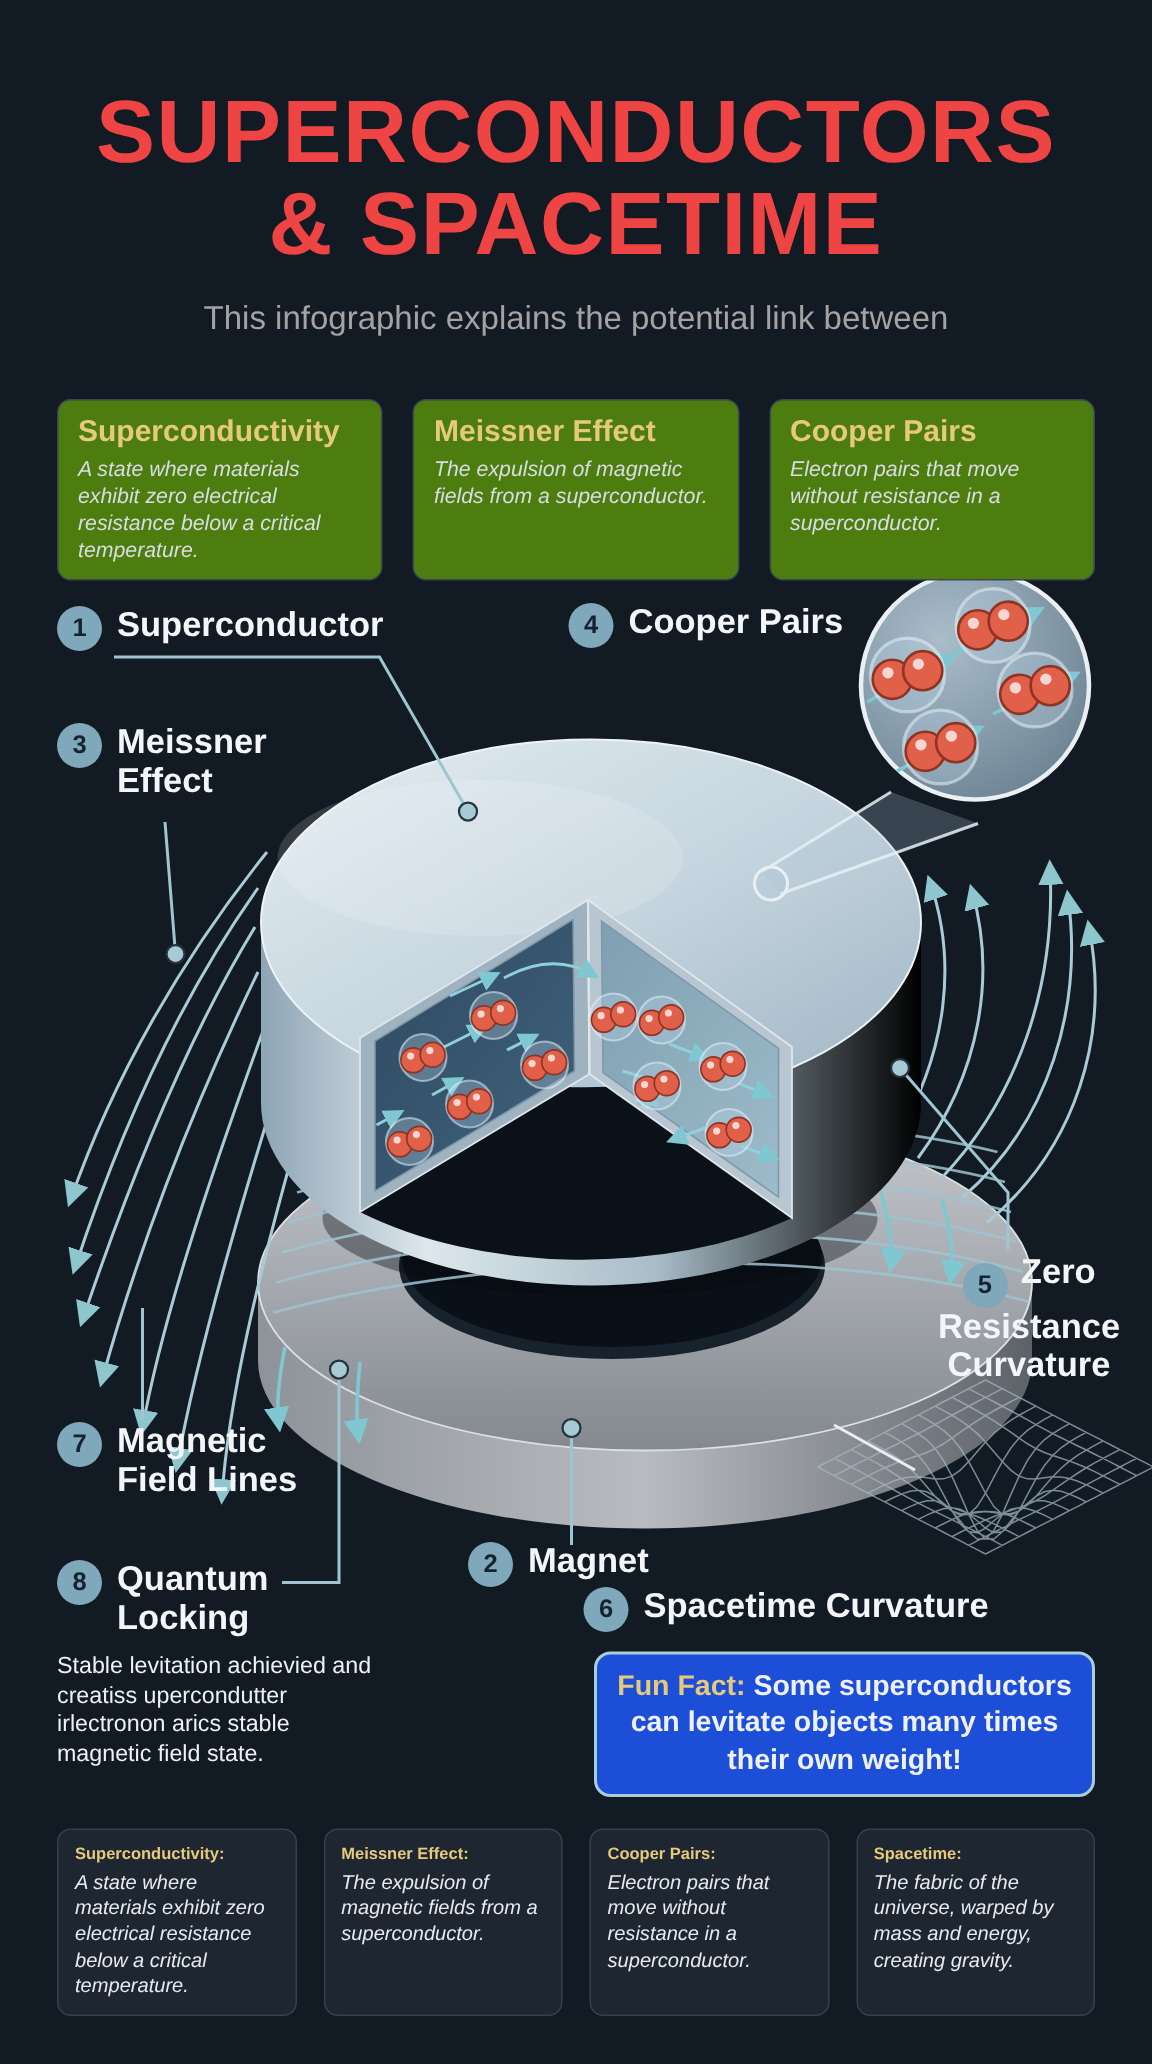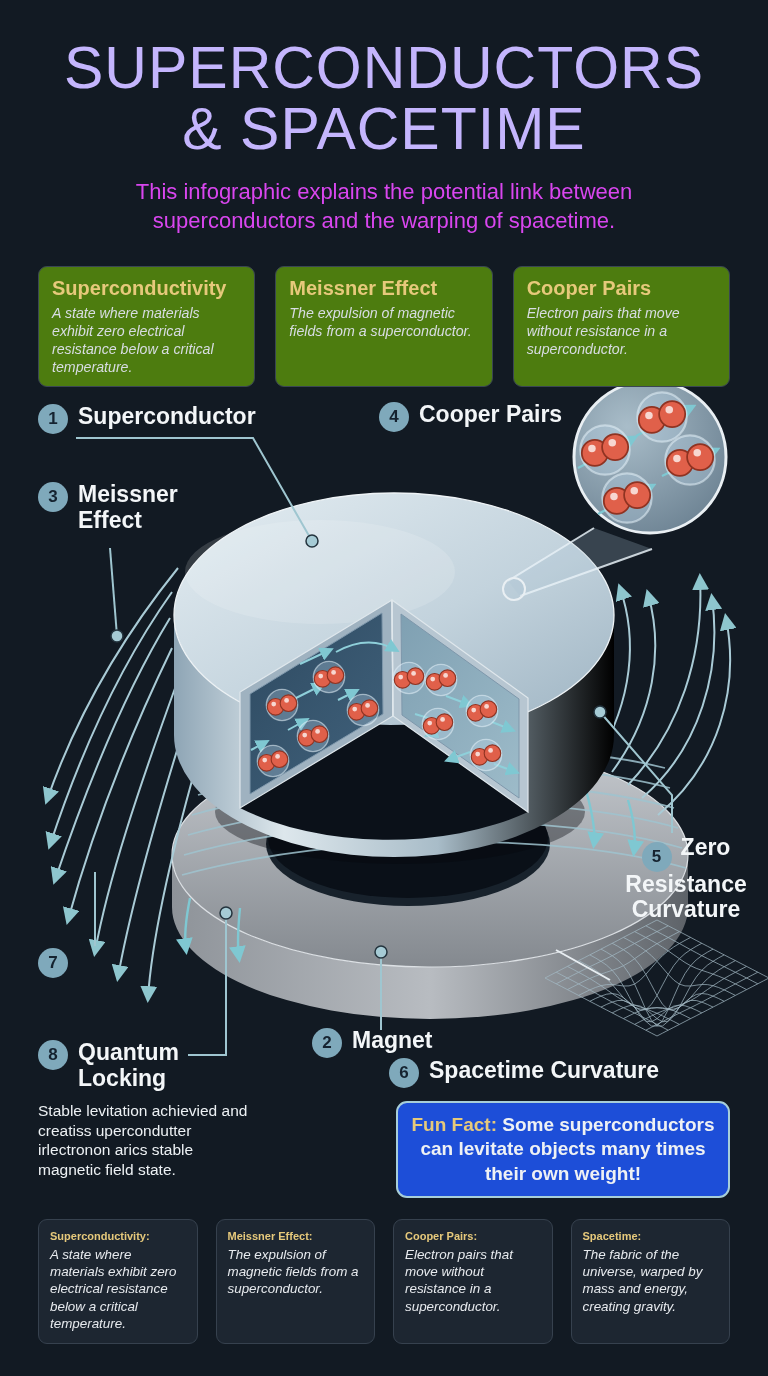--- a/index.html
+++ b/index.html
@@ -3,22 +3,22 @@
 <meta charset="utf-8">
 <style>
   html,body{margin:0;padding:0;}
   body{
     width:768px;height:1376px;position:relative;overflow:hidden;
     background:#121a23;
     font-family:"Liberation Sans","DejaVu Sans",sans-serif;
   }
   
   .hdr{position:absolute;top:38px;left:0;right:0;text-align:center;z-index:3;}
-  .title{font-size:59px;font-weight:400;letter-spacing:1px;line-height:1.04;color:#c4b5fd;}
-  .subtitle{margin-top:16px;font-size:22px;line-height:1.32;color:#d946ef;}
+  .title{font-size:59px;font-weight:700;letter-spacing:1px;line-height:1.04;color:#ef4444;margin-top:20px;}
+  .subtitle{margin-top:16px;font-size:22px;line-height:1.32;color:#a3a3a3;}
   
   .cards{position:absolute;left:38px;right:38px;display:flex;z-index:3;}
   .cards-top{top:266px;gap:20px;}
   .cards-bottom{top:1219px;gap:18px;}
   .card{flex:1;background:#4d7c0f;border:1.5px solid #3a4653;border-radius:9px;padding:10px 13px;box-sizing:border-box;}
   .card h3{margin:0 0 4px 0;font-size:20px;line-height:1.15;color:#e6c97b;font-weight:bold;}
   .card p{margin:0;font-size:14.2px;line-height:1.27;color:#d8dde3;font-style:italic;}
   .card.small{background:#1d2631;border-color:#36414e;padding:10px 11px;}
   .card.small h3{font-size:11px;margin-bottom:3px;}
   .card.small p{font-size:13.4px;line-height:1.3;color:#e7eaee;}
@@ -58,21 +58,20 @@
 </head>
 <body>
 
 <div class="hdr">
   <div class="title">
     <div>SUPERCONDUCTORS</div>
     <div>&amp; SPACETIME</div>
   </div>
   <div class="subtitle">
     <div>This infographic explains the potential link between</div>
-    <div>superconductors and the warping of spacetime.</div>
   </div>
 </div>
 
 <div class="cards cards-top">
   <div class="card">
     <h3>Superconductivity</h3>
     <p>A state where materials exhibit zero electrical resistance below a critical temperature.</p>
   </div>
   <div class="card">
     <h3>Meissner Effect</h3>
@@ -266,20 +265,21 @@
   <span class="badge">3</span>
   <span class="ltext">Meissner Effect</span>
 </div>
 
 <div class="dlabel block" id="label-zero" style="left:606px;top:835px;">
   <span class="badge">5</span><span>Zero Resistance Curvature</span>
 </div>
 
 <div class="dlabel wrap" id="label-field-lines" style="left:38px;top:948px;">
   <span class="badge">7</span>
+  <span class="ltext">Magnetic Field Lines</span>
 </div>
 
 <div class="dlabel wrap" id="label-quantum" style="left:38px;top:1040px;">
   <span class="badge">8</span>
   <span class="ltext">Quantum Locking</span>
 </div>
 
 <div class="dlabel" id="label-magnet" style="left:312px;top:1028px;">
   <span class="badge">2</span>
   <span class="ltext">Magnet</span>

